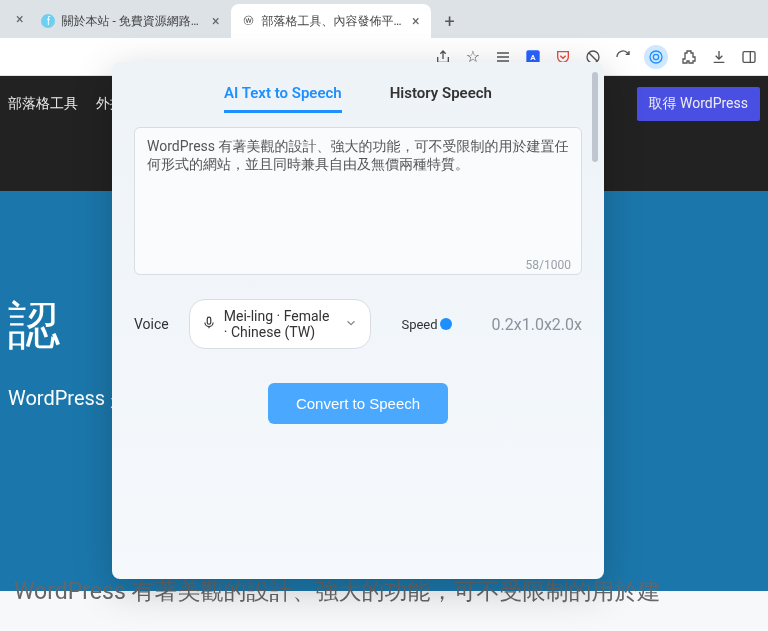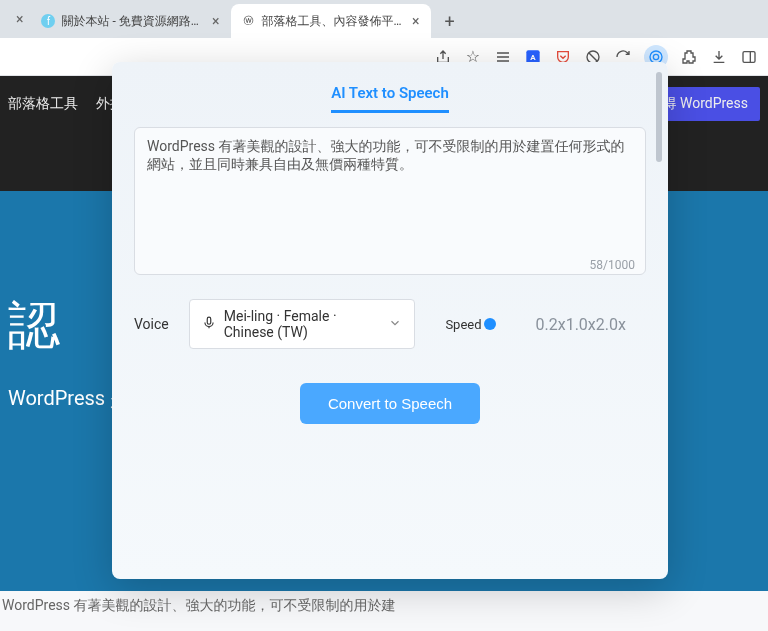--- a/index.html
+++ b/index.html
@@ -81,29 +81,29 @@
   top: 191px; left: 0; right: 0;
   height: 400px;
   background: #1b77ab;
   color: #fff;
   padding: 100px 8px 0;
 }
 .hero-title { font-size: 52px; font-weight: 400; }
 .hero-sub { font-size: 20px; margin-top: 24px; }
 .page-footer-text {
   position: absolute;
-  bottom: 16px; left: 0; right: 0;
-  font-size: 14px; color: #666;
-  padding-left: 2px;
+  bottom: 24px; left: 0; right: 0;
+  font-size: 23px; color: #666;
+  padding-left: 14px;
 }
 
 .ext-popup {
   position: absolute;
   top: 62px; left: 112px;
-  width: 556px;
+  width: 492px;
   height: 517px;
   background: linear-gradient(#eef3f8, #f5f9fc);
   border-radius: 8px;
   box-shadow: 0 10px 40px rgba(0,0,0,0.2);
   padding: 18px 22px;
   display: flex; flex-direction: column;
 }
 .ext-scroll {
   position: absolute;
   top: 10px; right: 6px; width: 6px; height: 90px;
@@ -135,21 +135,21 @@
   font-size: 12px; color: #9aa0a8;
 }
 .voice-row {
   display: flex; align-items: center; gap: 20px;
   margin-top: 24px;
 }
 .voice-label { font-size: 14px; color: #333; }
 .voice-select {
   flex: 1;
   display: flex; align-items: center; gap: 8px;
-  border: 1px solid #d9dde3; border-radius: 4px;
+  border: 1px solid #d9dde3; border-radius: 16px;
   background: #fff;
   padding: 8px 12px; font-size: 14px; color: #333;
   cursor: pointer;
   max-width: 268px;
 }
 .voice-select .chev { margin-left: auto; color: #888; }
 .speed-block { display: flex; gap: 2px; flex: 1; margin-left: 10px; }
 .speed-top { display: flex; align-items: center; gap: 8px; font-size: 13px; color: #333; }
 .speed-track {
   position: relative; flex: 1; height: 6px; background: #d9e1ea; border-radius: 3px;
@@ -259,20 +259,21 @@
 <div class="page-hero">
   <div class="hero-title">認</div>
   <div class="hero-sub">WordPress 是</div>
 </div>
 <div class="page-footer-text">WordPress 有著美觀的設計、強大的功能，可不受限制的用於建</div>
 
 <div class="ext-popup">
   <div class="ext-scroll"></div>
   <div class="ext-tabs">
     <div class="ext-tab active">AI Text to Speech</div>
+    <div class="ext-tab">History Speech</div>
   </div>
   <div class="ext-textarea-wrap">
     <textarea class="ext-textarea" style="">WordPress 有著美觀的設計、強大的功能，可不受限制的用於建置任何形式的網站，並且同時兼具自由及無價兩種特質。</textarea>
     <div class="char-count">58/1000</div>
   </div>
   <div class="voice-row">
     <span class="voice-label">Voice</span>
     <div class="voice-select">
       <span><svg width="14" height="14" viewBox="0 0 24 24" fill="none" stroke="currentColor" stroke-width="2">
             <rect x="9" y="2" width="6" height="12" rx="3"></rect>

